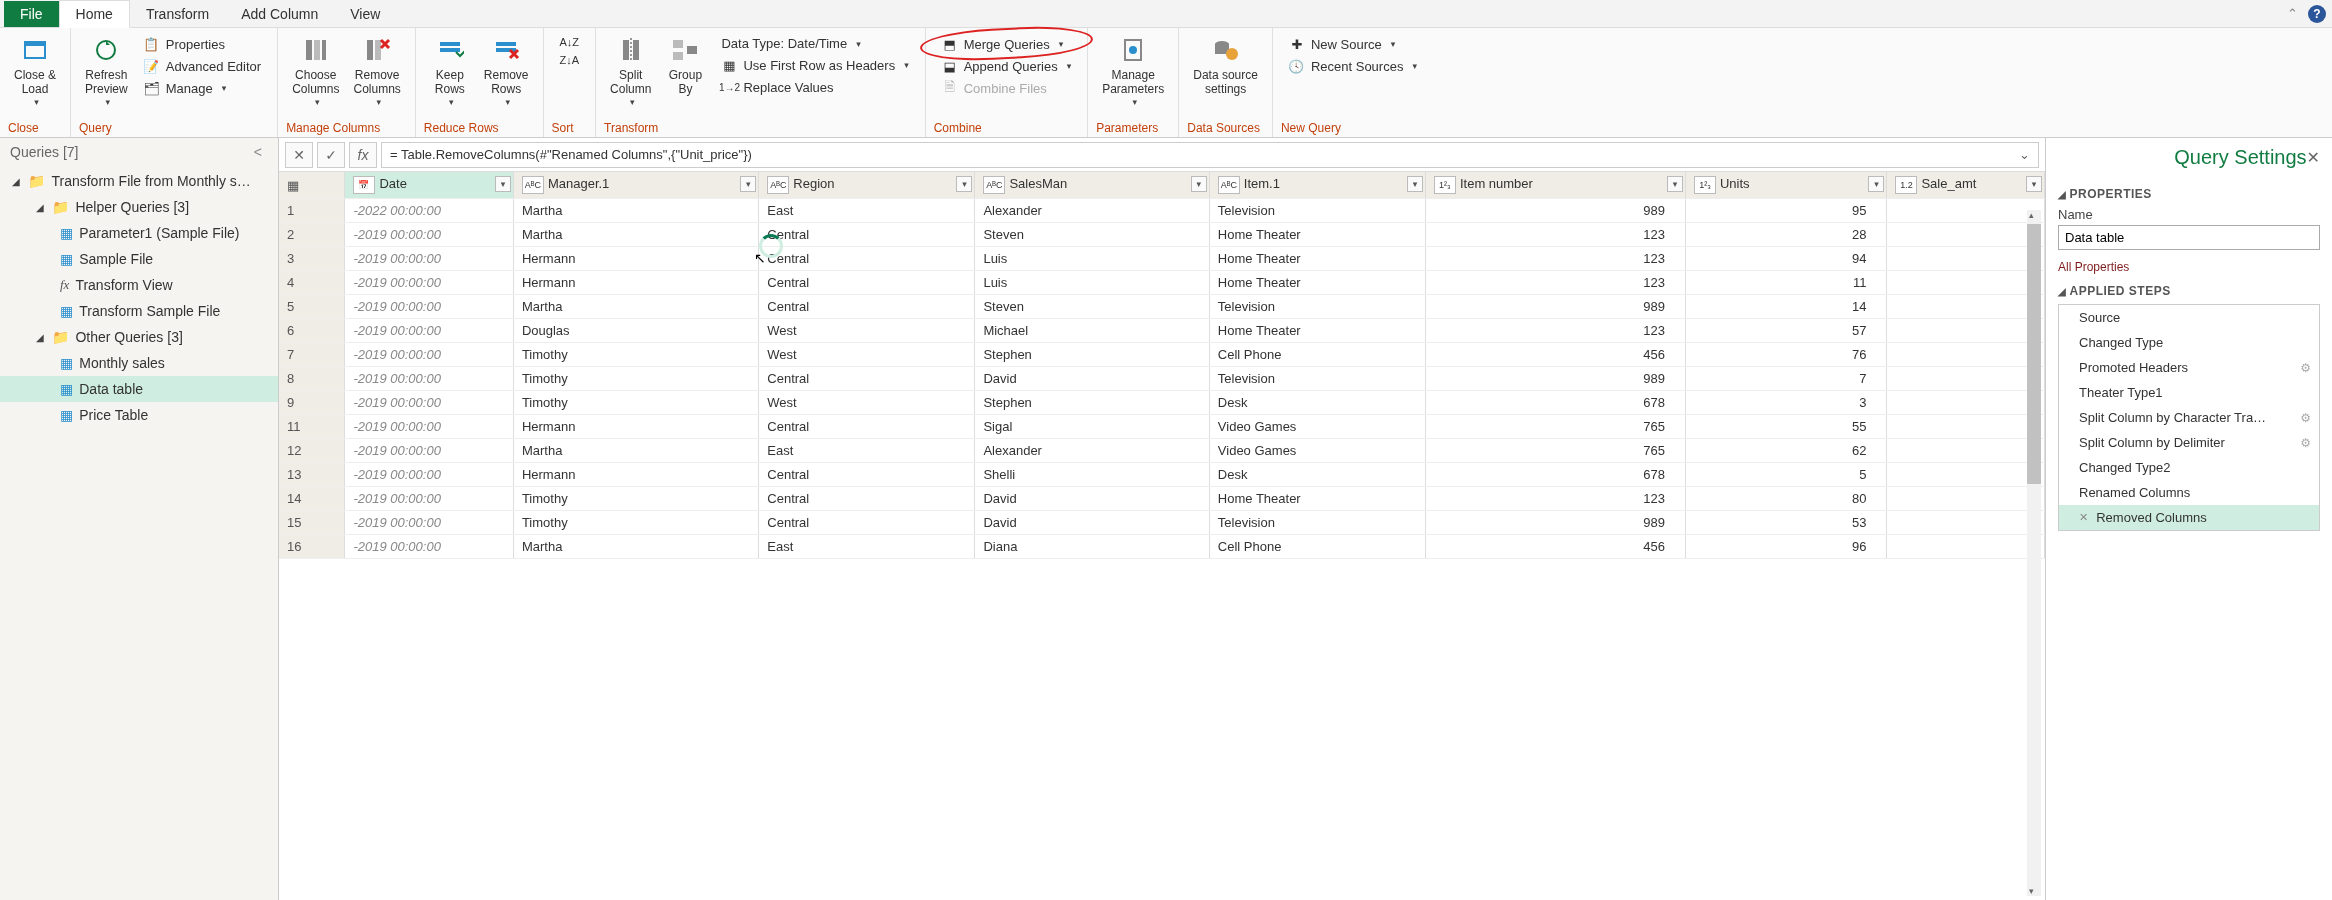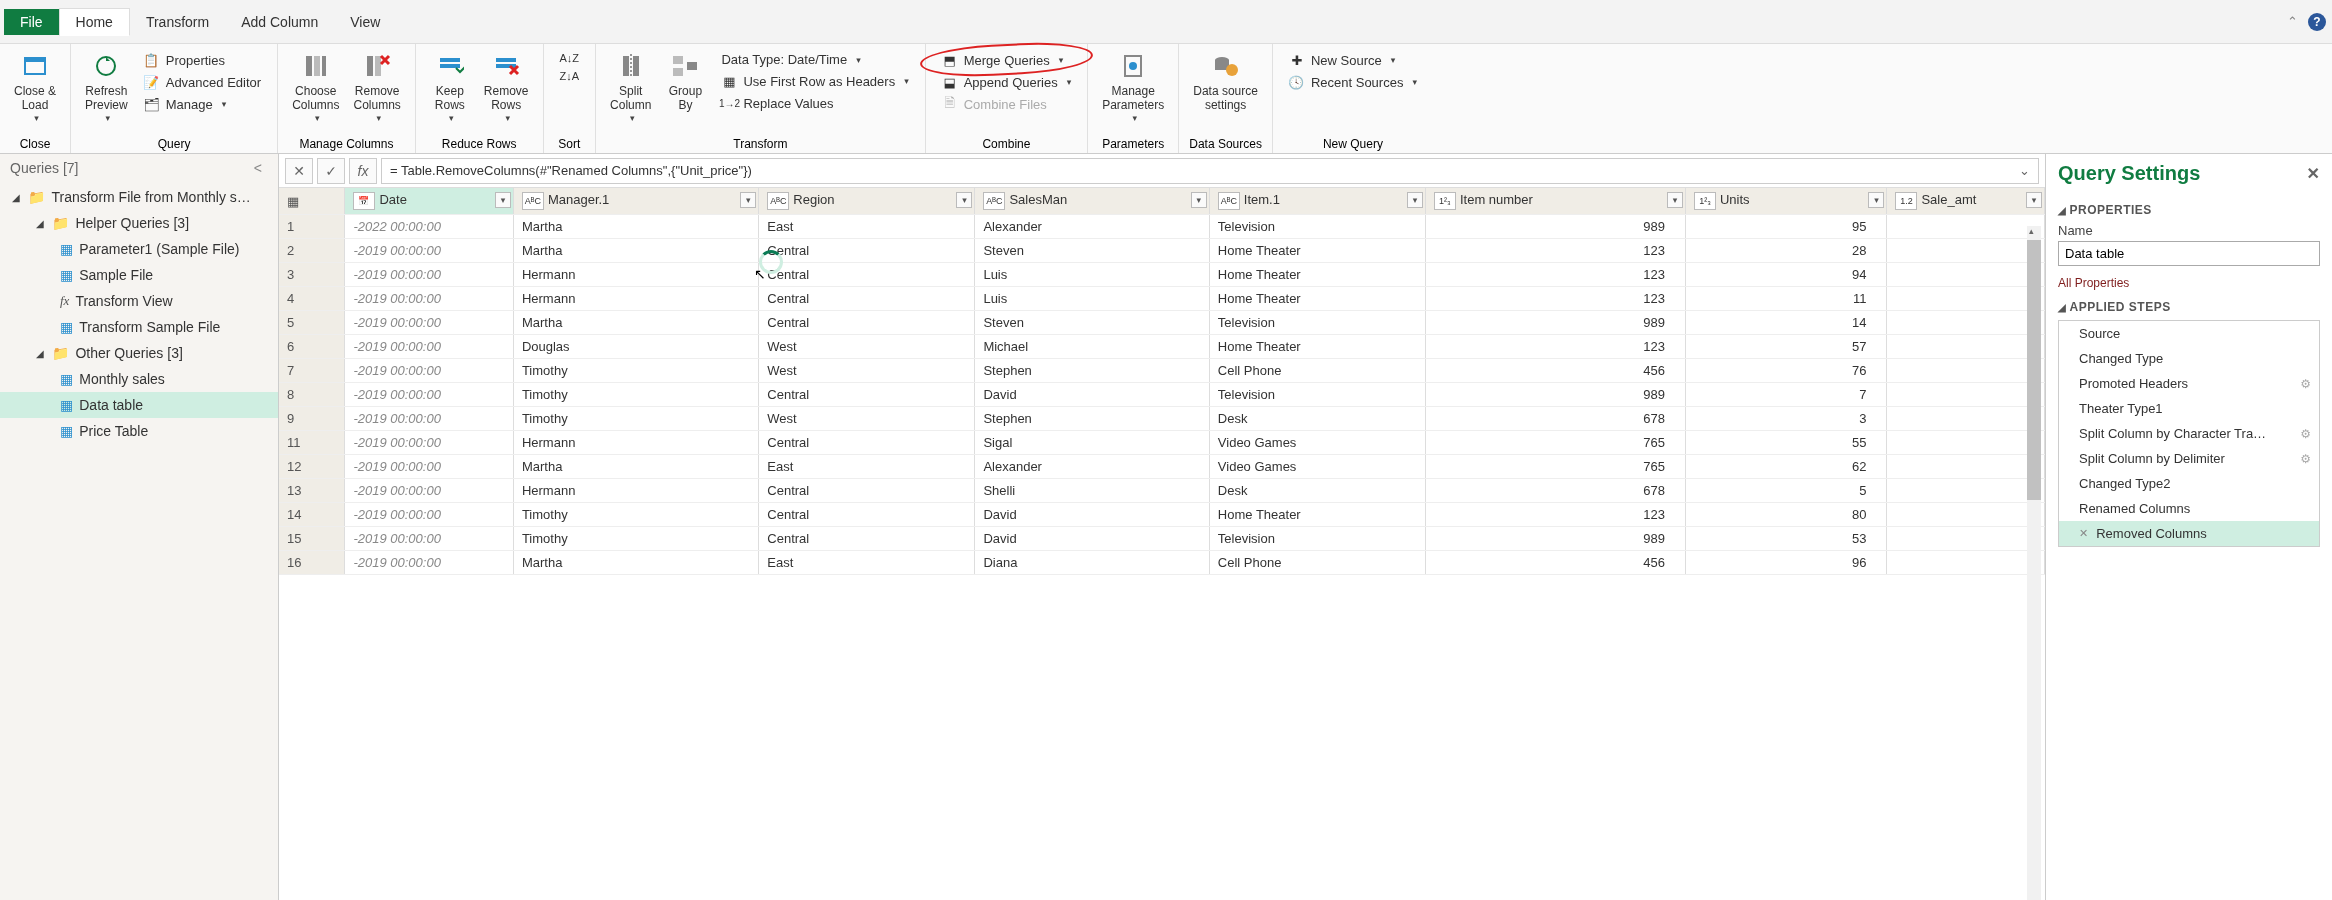--- a/index.html
+++ b/index.html
@@ -1,30 +1,30 @@
 <!DOCTYPE html>
 <html><head>
 <meta charset="utf-8">
 <style>
   * { box-sizing: border-box; margin: 0; padding: 0; font-family: "Segoe UI", Arial, sans-serif; }
   body { background: #fff; font-size: 13px; color: #333; overflow: hidden; width: 2332px; height: 900px; }
   
   
-  .tabstrip { display: flex; align-items: center; height: 44px; background: #f3f3f3; border-bottom: 1px solid #ddd; padding-left: 4px; position: relative; }
+  .tabstrip { display: flex; align-items: center; height: 28px; background: #f3f3f3; border-bottom: 1px solid #ddd; padding-left: 4px; position: relative; }
   .tab { padding: 5px 16px; font-size: 14px; cursor: pointer; }
   .tab.file { background: #107c41; color: #fff; }
   .tab.active { background: #fff; border: 1px solid #ddd; border-bottom: 1px solid #fff; margin-bottom: -1px; }
   .tab-right { position: absolute; right: 6px; display: flex; gap: 10px; align-items: center; }
   .help-circle { width: 18px; height: 18px; border-radius: 50%; background: #2b579a; color: #fff; display: inline-flex; align-items: center; justify-content: center; font-size: 12px; font-weight: bold; }
   
   
   .ribbon { display: flex; height: 110px; border-bottom: 1px solid #ccc; background: #fafafa; }
   .rgroup { display: flex; flex-direction: column; justify-content: space-between; border-right: 1px solid #e0e0e0; padding: 4px 8px 2px 8px; }
   .rgroup-body { display: flex; align-items: flex-start; gap: 2px; flex: 1; }
-  .rgroup-label { text-align: center; font-size: 12px; color: #000000; padding-top: 2px; }
+  .rgroup-label { text-align: left; font-size: 12px; color: #c2410c; padding-top: 2px; }
   .rbtn { display: flex; flex-direction: column; align-items: center; justify-content: flex-start; padding: 2px 6px; min-width: 52px; cursor: pointer; font-size: 12px; text-align: center; line-height: 1.2; }
   .rbtn-icon { width: 32px; height: 32px; display: flex; align-items: center; justify-content: center; margin-bottom: 2px; }
   .rstack { display: flex; flex-direction: column; gap: 2px; padding: 2px 4px; }
   .ritem { display: flex; align-items: center; gap: 6px; font-size: 13px; padding: 2px 4px; cursor: pointer; white-space: nowrap; }
   .ritem-icon { width: 16px; height: 16px; display: inline-flex; align-items: center; justify-content: center; }
   .disabled { color: #aaa; }
   .dd-arrow::after { content: "▾"; font-size: 9px; margin-left: 3px; color: #444; }
   .merge-highlight { position: relative; }
   .merge-highlight::before { content: ""; position: absolute; left: -18px; top: -6px; right: -18px; bottom: -5px; border: 2px solid #d22; border-radius: 50% / 60%; transform: rotate(-3deg); pointer-events: none; }
   
@@ -63,21 +63,21 @@
   .grid td.num { text-align: right; padding-right: 20px; }
   .spinner { position: absolute; top: 62px; left: 480px; width: 24px; height: 24px; border: 3px solid #cfeee1; border-top-color: #0a7c55; border-radius: 50%; animation: none; }
   .cursor-arrow { position: absolute; top: 78px; left: 475px; font-size: 14px; color: #000; }
   .vscroll { position: absolute; right: 4px; top: 38px; width: 14px; bottom: 4px; background: #f1f1f1; }
   .vscroll-thumb { position: absolute; top: 14px; width: 100%; height: 260px; background: #c1c1c1; }
   .vscroll::before { content: "▴"; position: absolute; top: 0; left: 2px; font-size: 9px; color: #666; }
   .vscroll::after { content: "▾"; position: absolute; bottom: 0; left: 2px; font-size: 9px; color: #666; }
   
   
   .qsettings { width: 287px; border-left: 1px solid #ccc; padding: 8px 12px; background: #fff; }
-  .qs-title { display: flex; justify-content: space-between; align-items: center; font-size: 20px; color: #107c41; font-weight: 700; padding-bottom: 8px; }
+  .qs-title { display: flex; justify-content: flex-end; align-items: center; font-size: 20px; color: #107c41; font-weight: 400; padding-bottom: 8px; }
   .qs-close { font-size: 16px; color: #666; cursor: pointer; }
   .qs-section { margin-top: 10px; }
   .qs-section-title { font-size: 12px; font-weight: bold; color: #555; letter-spacing: 0.5px; }
   .qs-section-title::before { content: "◢ "; font-size: 10px; color: #555; }
   .qs-label { font-size: 13px; color: #444; margin-top: 6px; }
   .qs-input { width: 100%; border: 1px solid #aaa; padding: 4px 6px; font-size: 13px; margin-top: 3px; }
   .qs-link { color: #7f1d1d; font-size: 12px; margin-top: 10px; display: inline-block; cursor: pointer; }
   .steps { border: 1px solid #ccc; margin-top: 6px; }
   .step { padding: 5px 8px 5px 20px; font-size: 13px; display: flex; justify-content: space-between; align-items: center; cursor: pointer; }
   .step.selected { background: #cfeee1; }

